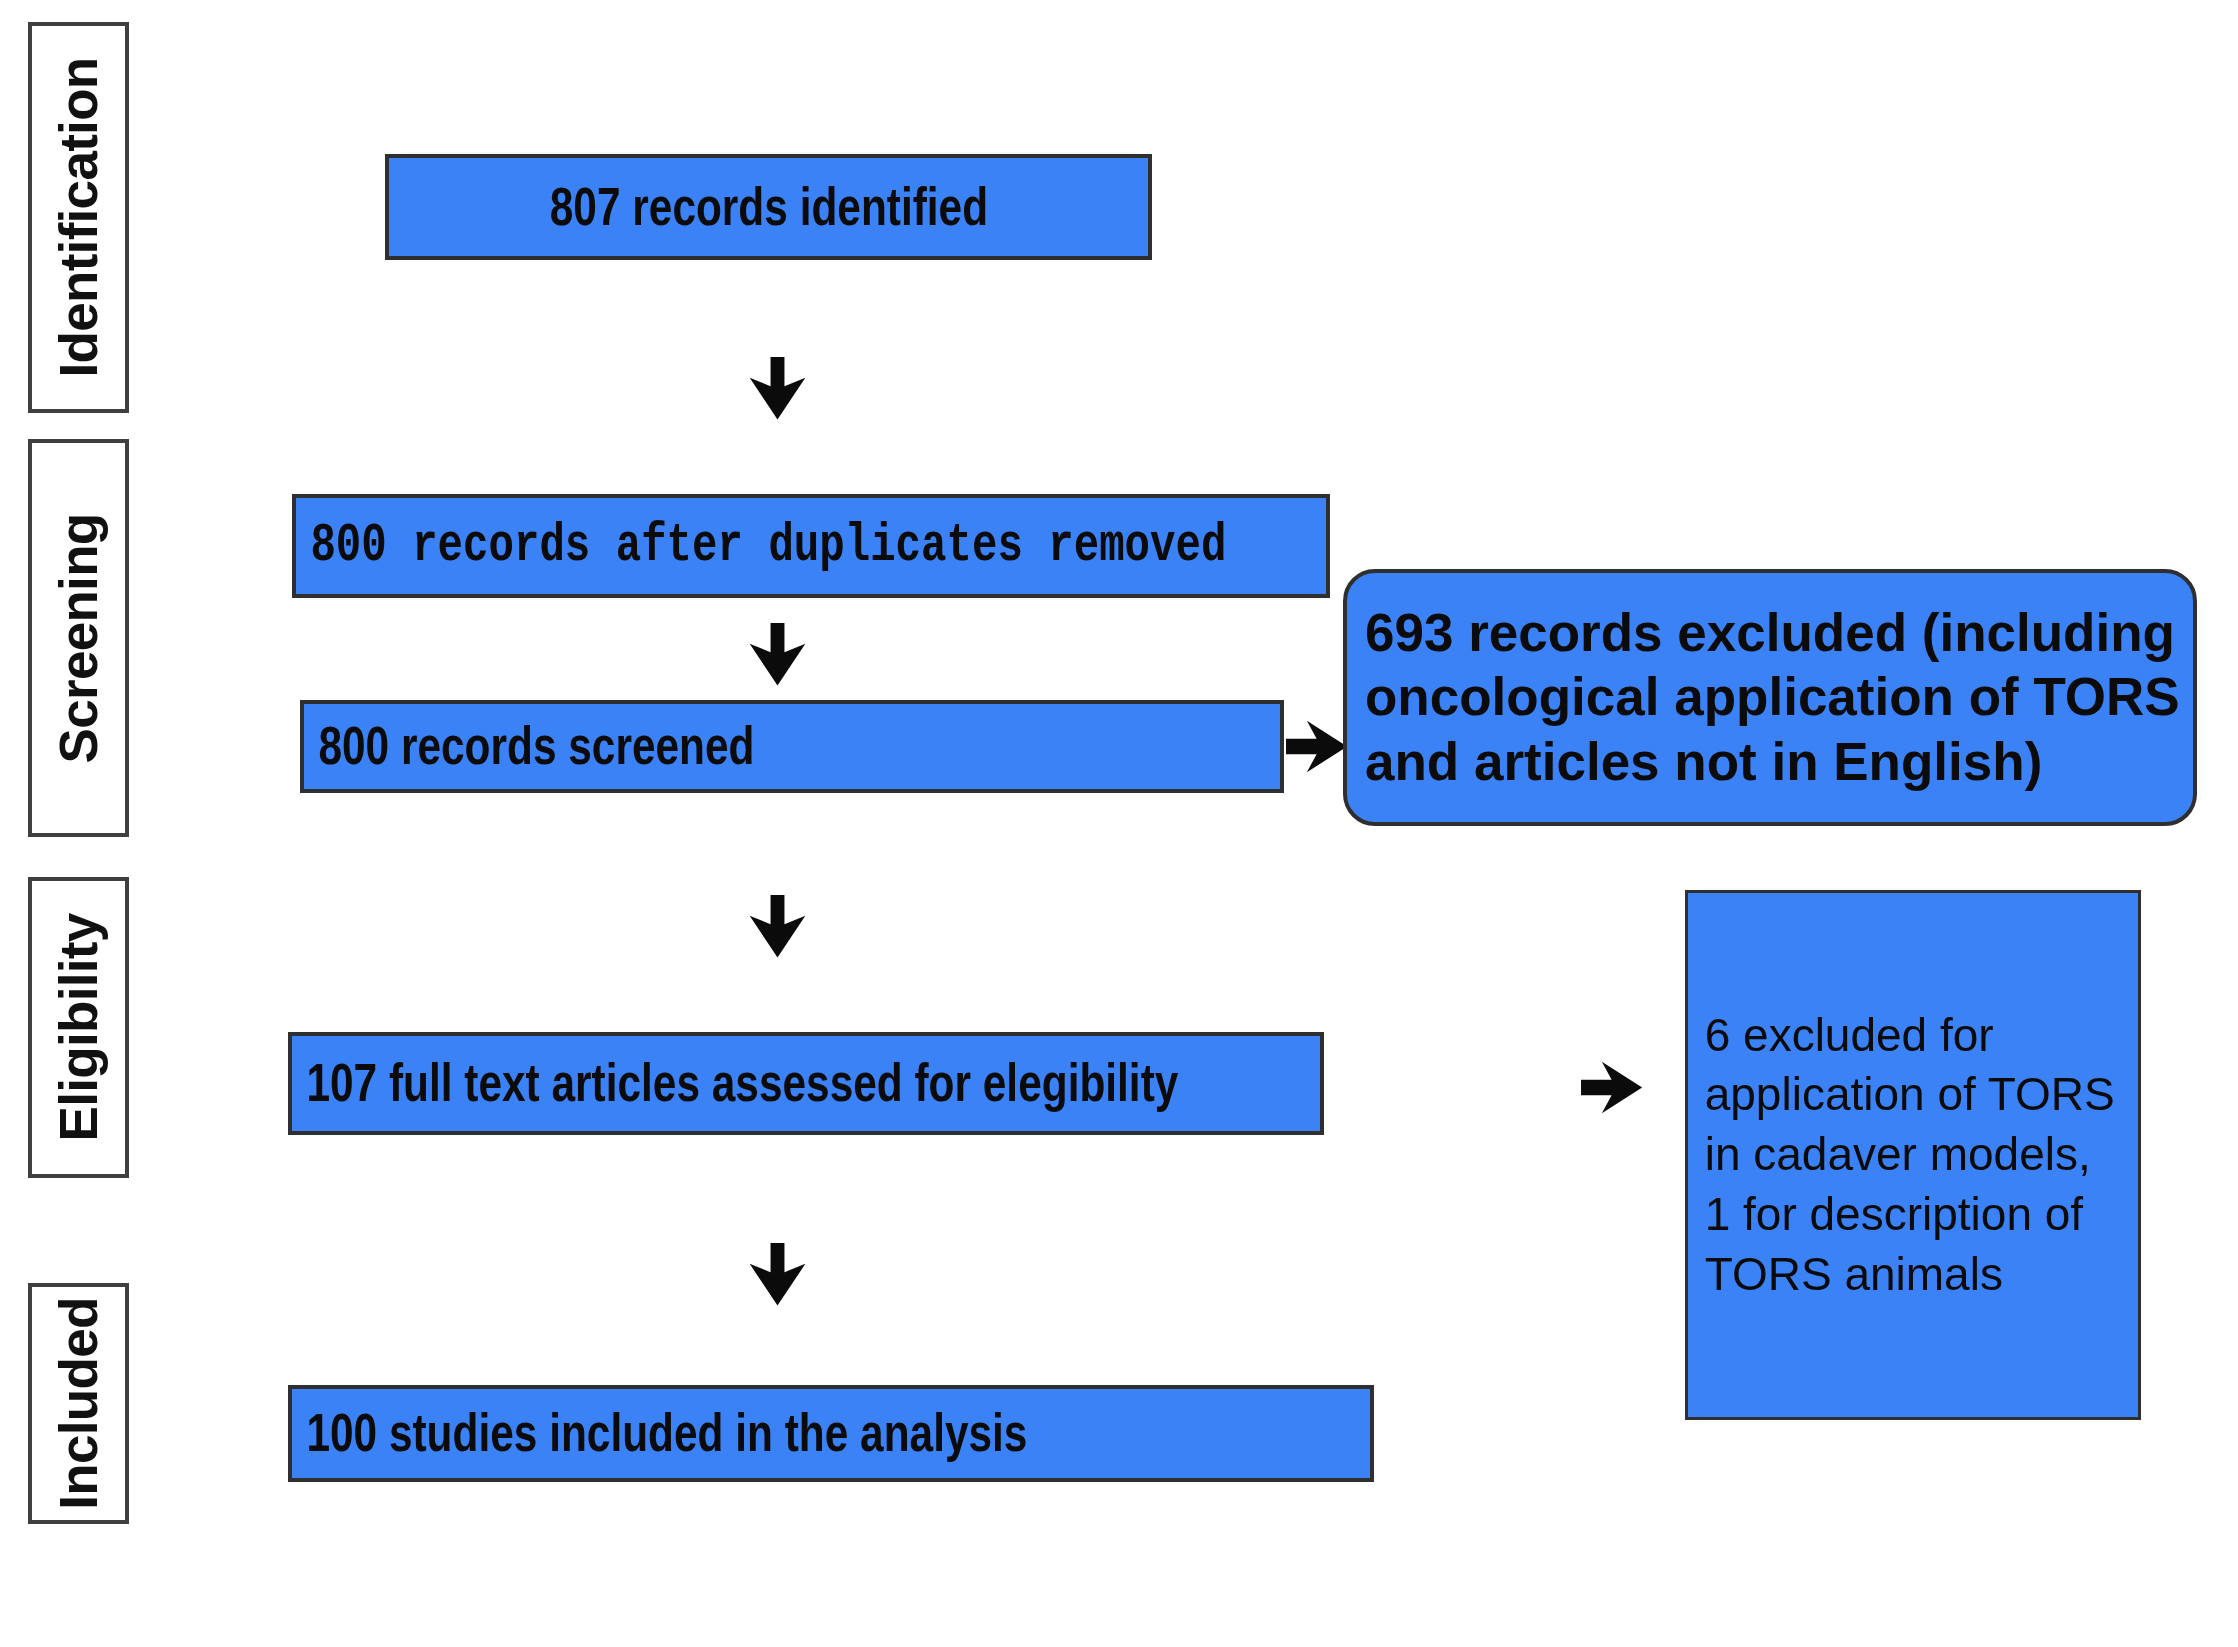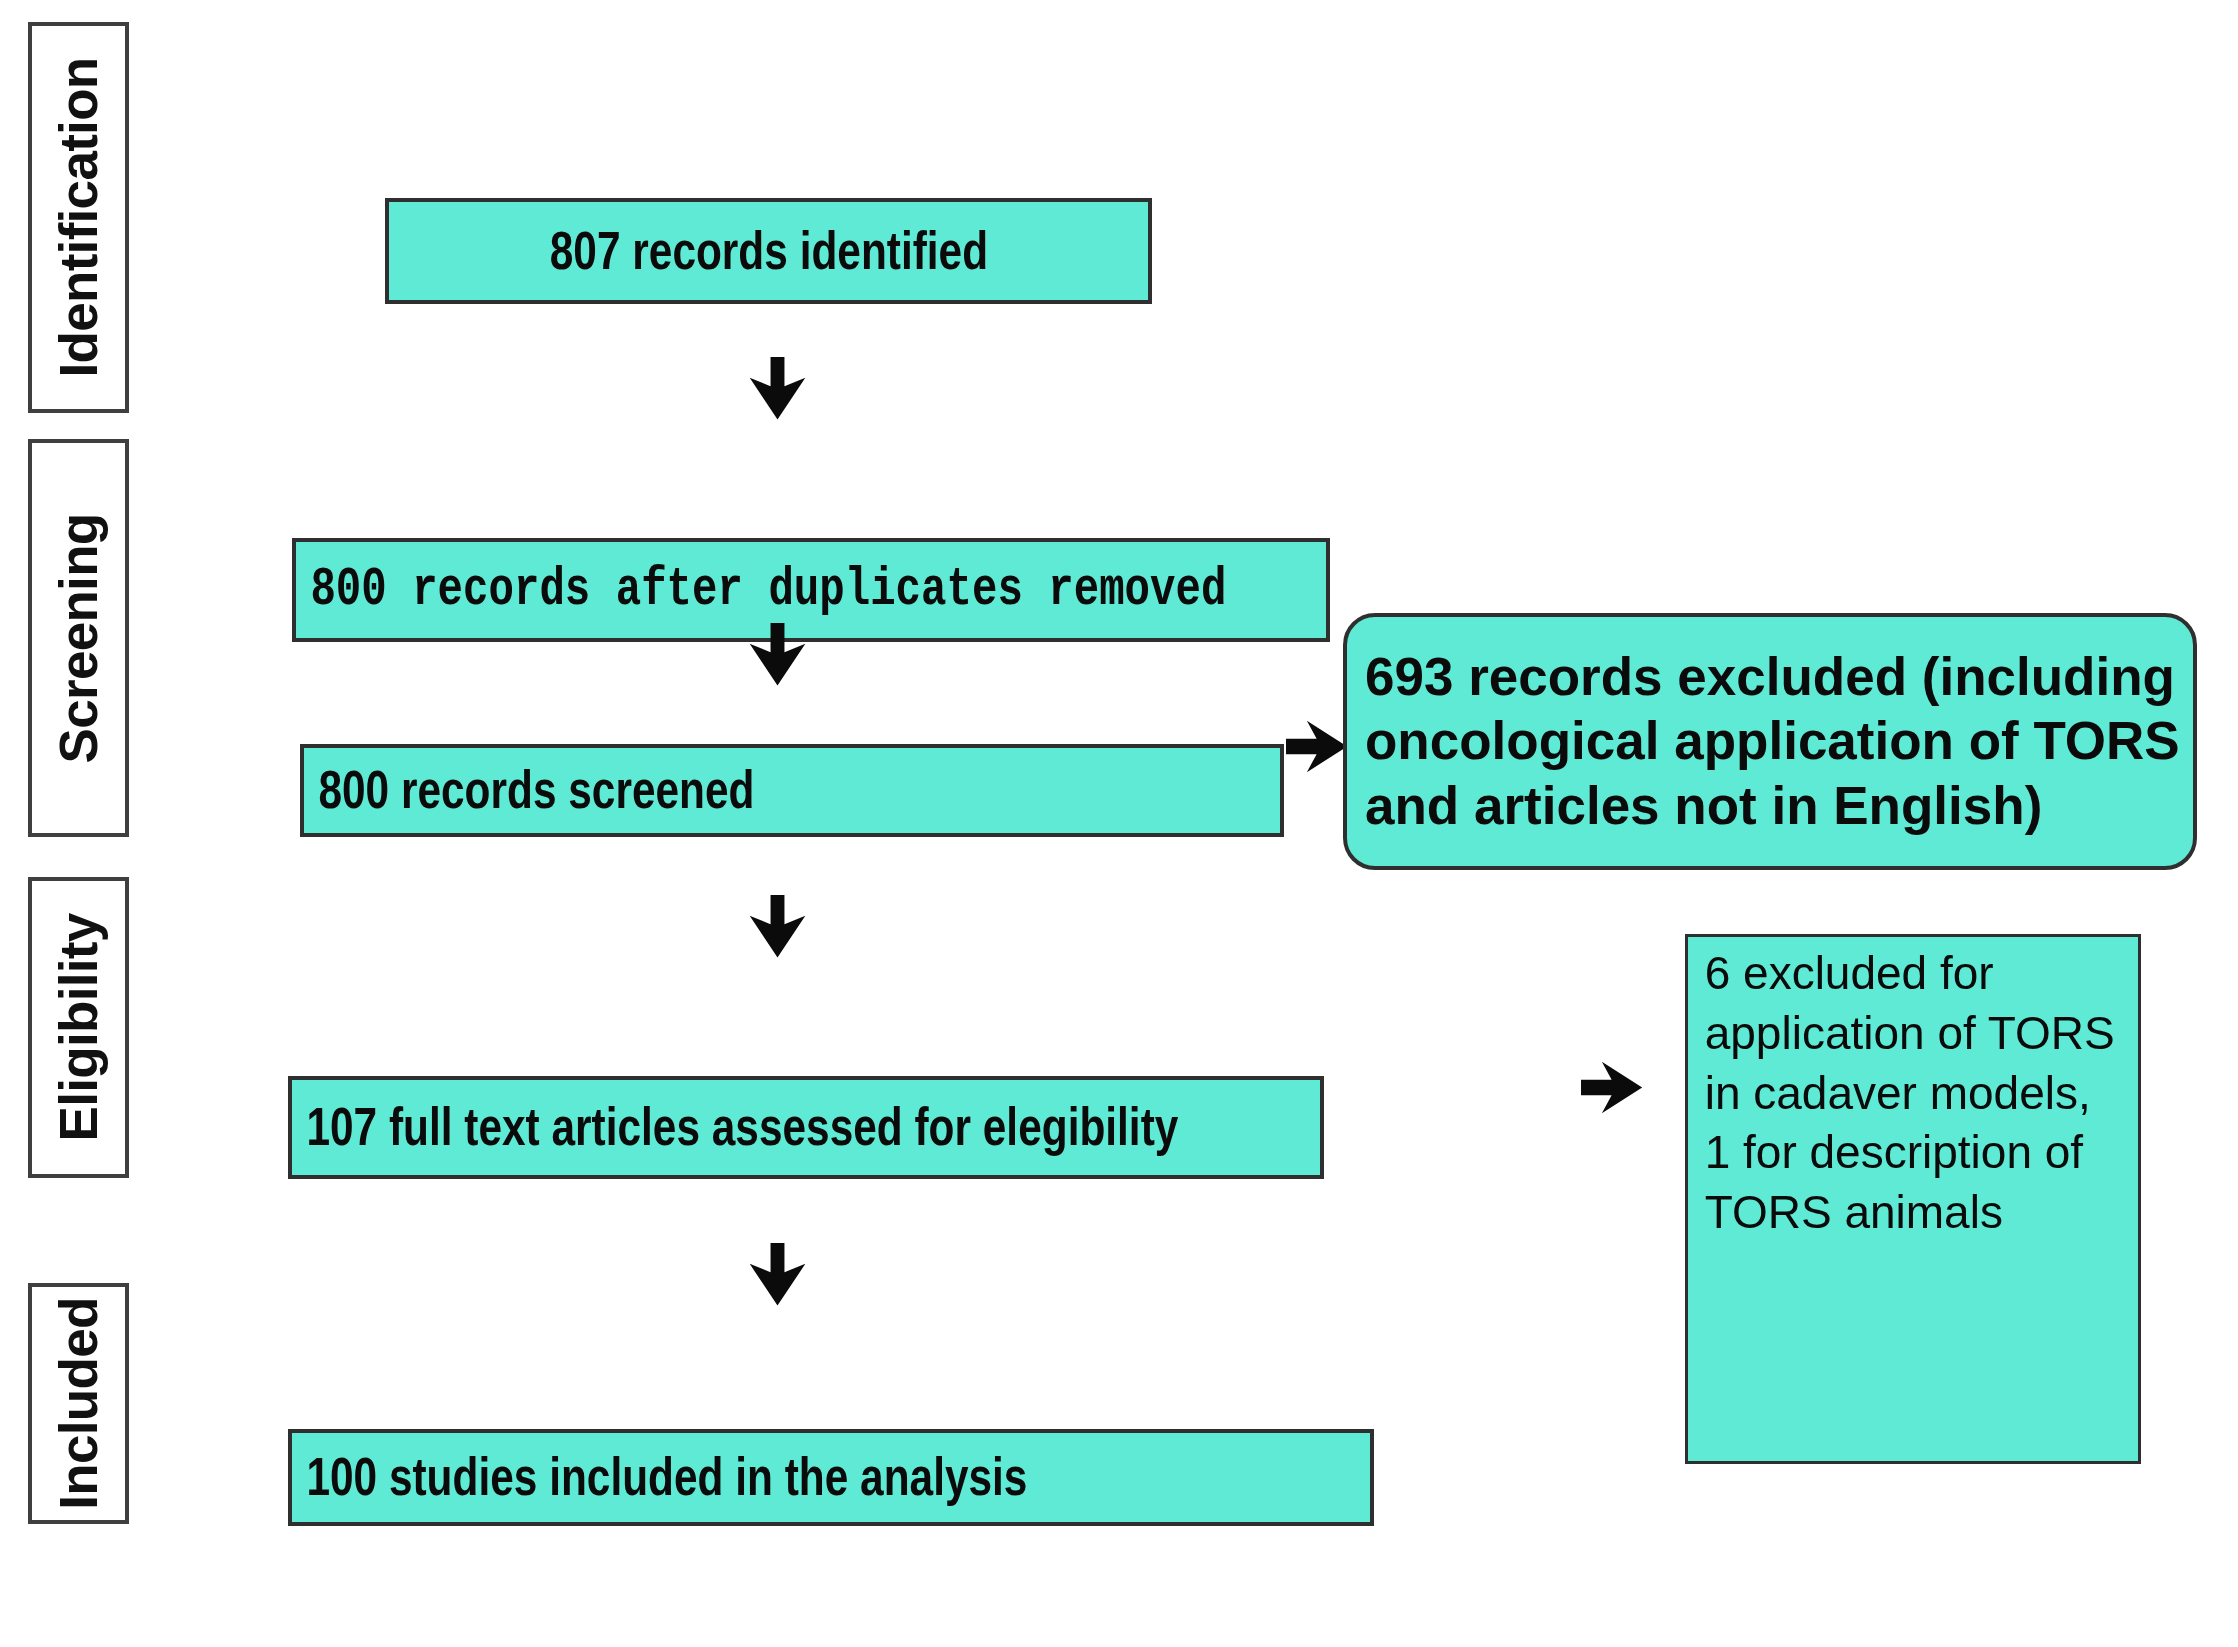--- a/index.html
+++ b/index.html
@@ -35,28 +35,27 @@
     font-weight: 700;
     color: #111111;
     letter-spacing: -0.7px;
     line-height: 1;
   }
 
   
   .flow-box {
     position: absolute;
     box-sizing: border-box;
-    background: #5eead4;
+    background: #3b82f6;
     border: 4.2px solid #2f2f2f;
     display: flex;
     align-items: center;
     color: #0b0b0b;
     font-family: "Liberation Sans", sans-serif;
     font-weight: 700;
-    margin-top: 44px;
   }
   .flow-box.center-text { justify-content: center; }
   .flow-box.left-text   { justify-content: flex-start; }
 
   .condensed {
     font-stretch: condensed;
     transform: scaleX(0.80);
     transform-origin: left center;
     white-space: nowrap;
     display: inline-block;
@@ -165,21 +164,21 @@
   <div class="flow-box left-text" style="left:288px; top:1032px; width:1036px; height:103px;">
     <span class="condensed txt-76 pad-l">107 full text articles assessed for elegibility</span>
   </div>
 
   <div class="arrow" style="left:1581px; top:1059px;">
     <svg width="64" height="57" viewBox="0 0 92 82" aria-hidden="true">
       <path d="M0 30 H44 L30 4 L88 41 L30 78 L44 52 H0 Z" fill="#0b0b0b"></path>
     </svg>
   </div>
 
-  <div class="flow-box tall-box" style="left:1685px; top:890px; width:456px; height:530px;">
+  <div class="flow-box tall-box" style="left:1685px; top:890px; width:456px; height:530px;align-items:center;">
     <span class="wide-face">6 excluded for application of TORS in cadaver models, 1 for description of TORS animals</span>
   </div>
 
   <div class="arrow" style="left:744px; top:1243px;">
     <svg width="67" height="64" viewBox="0 0 96 92" aria-hidden="true">
       <path d="M38 0 H58 V42 L88 30 L48 90 L8 30 L38 42 Z" fill="#0b0b0b"></path>
     </svg>
   </div>
 
   <div class="flow-box left-text" style="left:288px; top:1385px; width:1086px; height:97px;">

